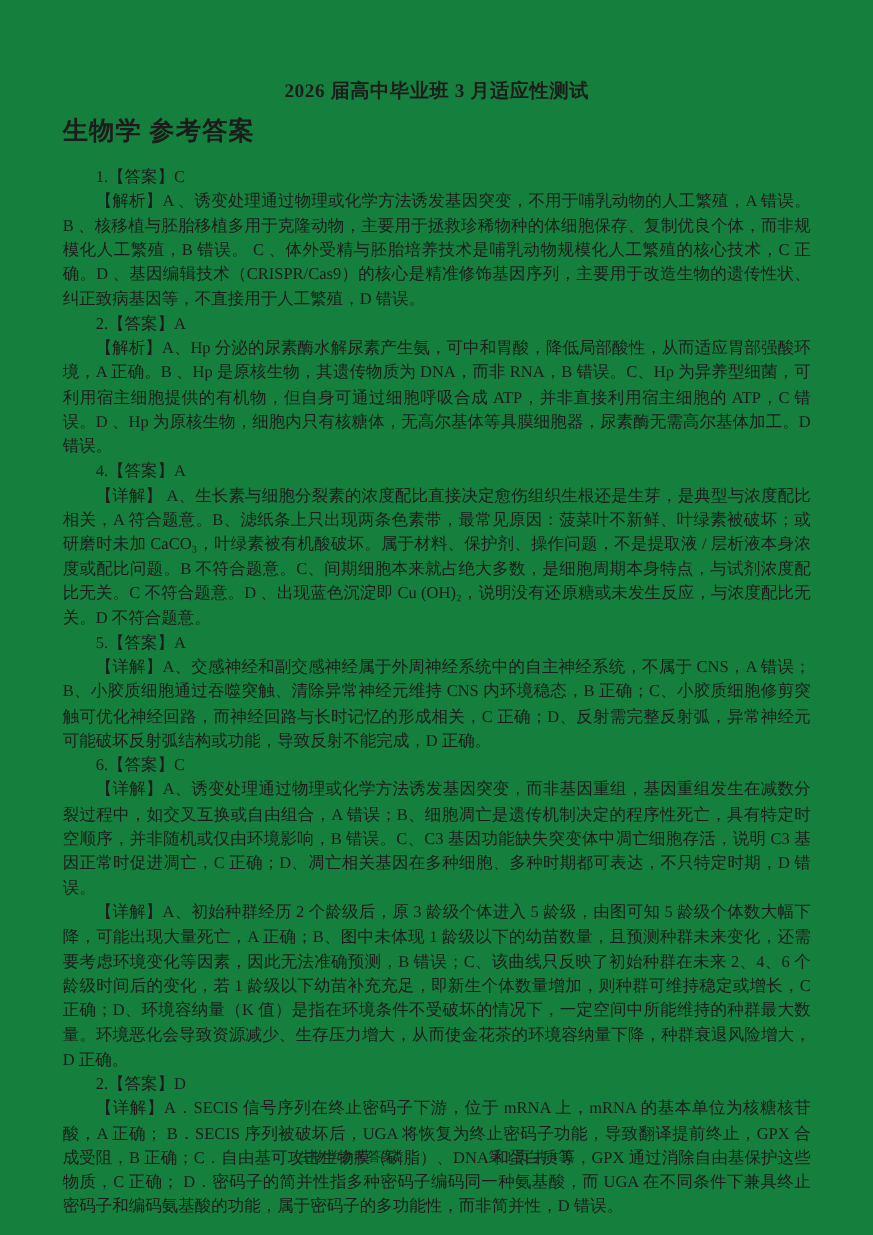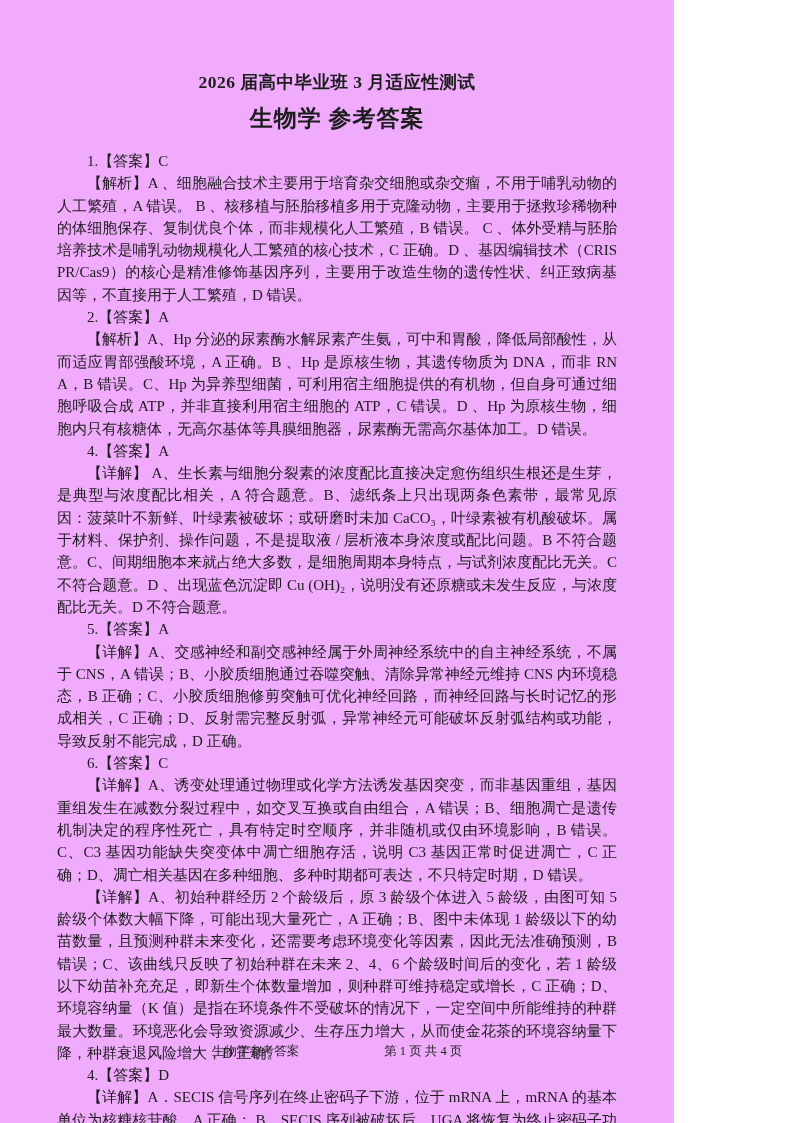--- a/index.html
+++ b/index.html
@@ -2,43 +2,43 @@
 <html><head>
 <meta charset="utf-8">
 <style>
   html, body {
     margin: 0;
     padding: 0;
     background: #ffffff;
   }
   .page {
     position: relative;
-    width: 674px;
+    width: 794px;
     height: 1123px;
-    background: #f0abfc;
+    background: #15803d;
     color: #1c1c1c;
     font-family: "Liberation Serif", "DejaVu Serif", serif;
     overflow: hidden;
   }
   .content {
     position: absolute;
     left: 57px;
     right: 57px;
     top: 70px;
   }
   .doc-title {
     margin: 0 0 9px 0;
     text-align: center;
     font-size: 17.5px;
     font-weight: bold;
     letter-spacing: 0.5px;
   }
   .doc-subtitle {
     margin: 0 0 16px 0;
-    text-align: center;
+    text-align: left;
     font-size: 23px;
     font-weight: bold;
     letter-spacing: 1px;
   }
   .q-block p {
     margin: 0;
     font-size: 15px;
     line-height: 22.3px;
     text-indent: 2em;
     text-align: justify;
@@ -62,21 +62,21 @@
 </head>
 <body>
 
 <div class="page">
   <div class="content">
     <h1 class="doc-title">2026 届高中毕业班 3 月适应性测试</h1>
     <h2 class="doc-subtitle">生物学 参考答案</h2>
     <div id="answer-list">
         <div class="q-block">
           <p class="q-head">1.【答案】C</p>
-          <p class="q-body">【解析】A 、细胞融合技术主要用于培育杂交细胞或杂交瘤，不用于哺乳动物的人工繁殖，A 错误。 B 、核移植与胚胎移植多用于克隆动物，主要用于拯救珍稀物种的体细胞保存、复制优良个体，而非规模化人工繁殖，B 错误。 C 、体外受精与胚胎培养技术是哺乳动物规模化人工繁殖的核心技术，C 正确。D 、基因编辑技术（CRISPR/Cas9）的核心是精准修饰基因序列，主要用于改造生物的遗传性状、纠正致病基因等，不直接用于人工繁殖，D 错误。</p>
+          <p class="q-body">【解析】A 、诱变处理通过物理或化学方法诱发基因突变，不用于哺乳动物的人工繁殖，A 错误。 B 、核移植与胚胎移植多用于克隆动物，主要用于拯救珍稀物种的体细胞保存、复制优良个体，而非规模化人工繁殖，B 错误。 C 、体外受精与胚胎培养技术是哺乳动物规模化人工繁殖的核心技术，C 正确。D 、基因编辑技术（CRISPR/Cas9）的核心是精准修饰基因序列，主要用于改造生物的遗传性状、纠正致病基因等，不直接用于人工繁殖，D 错误。</p>
         </div>
         <div class="q-block">
           <p class="q-head">2.【答案】A</p>
           <p class="q-body">【解析】A、Hp 分泌的尿素酶水解尿素产生氨，可中和胃酸，降低局部酸性，从而适应胃部强酸环境，A 正确。B 、Hp 是原核生物，其遗传物质为 DNA，而非 RNA，B 错误。C、Hp 为异养型细菌，可利用宿主细胞提供的有机物，但自身可通过细胞呼吸合成 ATP，并非直接利用宿主细胞的 ATP，C 错误。D 、Hp 为原核生物，细胞内只有核糖体，无高尔基体等具膜细胞器，尿素酶无需高尔基体加工。D 错误。</p>
         </div>
         <div class="q-block">
           <p class="q-head">4.【答案】A</p>
           <p class="q-body">【详解】 A、生长素与细胞分裂素的浓度配比直接决定愈伤组织生根还是生芽，是典型与浓度配比相关，A 符合题意。B、滤纸条上只出现两条色素带，最常见原因：菠菜叶不新鲜、叶绿素被破坏；或研磨时未加 CaCO₃，叶绿素被有机酸破坏。属于材料、保护剂、操作问题，不是提取液 / 层析液本身浓度或配比问题。B 不符合题意。C、间期细胞本来就占绝大多数，是细胞周期本身特点，与试剂浓度配比无关。C 不符合题意。D 、出现蓝色沉淀即 Cu (OH)₂，说明没有还原糖或未发生反应，与浓度配比无关。D 不符合题意。</p>
         </div>
         <div class="q-block">
@@ -84,21 +84,21 @@
           <p class="q-body">【详解】A、交感神经和副交感神经属于外周神经系统中的自主神经系统，不属于 CNS，A 错误；B、小胶质细胞通过吞噬突触、清除异常神经元维持 CNS 内环境稳态，B 正确；C、小胶质细胞修剪突触可优化神经回路，而神经回路与长时记忆的形成相关，C 正确；D、反射需完整反射弧，异常神经元可能破坏反射弧结构或功能，导致反射不能完成，D 正确。</p>
         </div>
         <div class="q-block">
           <p class="q-head">6.【答案】C</p>
           <p class="q-body">【详解】A、诱变处理通过物理或化学方法诱发基因突变，而非基因重组，基因重组发生在减数分裂过程中，如交叉互换或自由组合，A 错误；B、细胞凋亡是遗传机制决定的程序性死亡，具有特定时空顺序，并非随机或仅由环境影响，B 错误。C、C3 基因功能缺失突变体中凋亡细胞存活，说明 C3 基因正常时促进凋亡，C 正确；D、凋亡相关基因在多种细胞、多种时期都可表达，不只特定时期，D 错误。</p>
         </div>
         <div class="q-block">
           <p class="q-body">【详解】A、初始种群经历 2 个龄级后，原 3 龄级个体进入 5 龄级，由图可知 5 龄级个体数大幅下降，可能出现大量死亡，A 正确；B、图中未体现 1 龄级以下的幼苗数量，且预测种群未来变化，还需要考虑环境变化等因素，因此无法准确预测，B 错误；C、该曲线只反映了初始种群在未来 2、4、6 个龄级时间后的变化，若 1 龄级以下幼苗补充充足，即新生个体数量增加，则种群可维持稳定或增长，C 正确；D、环境容纳量（K 值）是指在环境条件不受破坏的情况下，一定空间中所能维持的种群最大数量。环境恶化会导致资源减少、生存压力增大，从而使金花茶的环境容纳量下降，种群衰退风险增大，D 正确。</p>
         </div>
         <div class="q-block">
-          <p class="q-head">4.【答案】D</p>
+          <p class="q-head">2.【答案】D</p>
           <p class="q-body">【详解】A．SECIS 信号序列在终止密码子下游，位于 mRNA 上，mRNA 的基本单位为核糖核苷酸，A 正确； B．SECIS 序列被破坏后，UGA 将恢复为终止密码子功能，导致翻译提前终止，GPX 合成受阻，B 正确；C．自由基可攻击生物膜（磷脂）、DNA 和蛋白质等，GPX 通过消除自由基保护这些物质，C 正确； D．密码子的简并性指多种密码子编码同一种氨基酸，而 UGA 在不同条件下兼具终止密码子和编码氨基酸的功能，属于密码子的多功能性，而非简并性，D 错误。</p>
         </div>
       </div>
   </div>
   <div class="footer">
     <span>生物学参考答案</span>
     <span>第 1 页 共 4 页</span>
   </div>
 </div>
 

